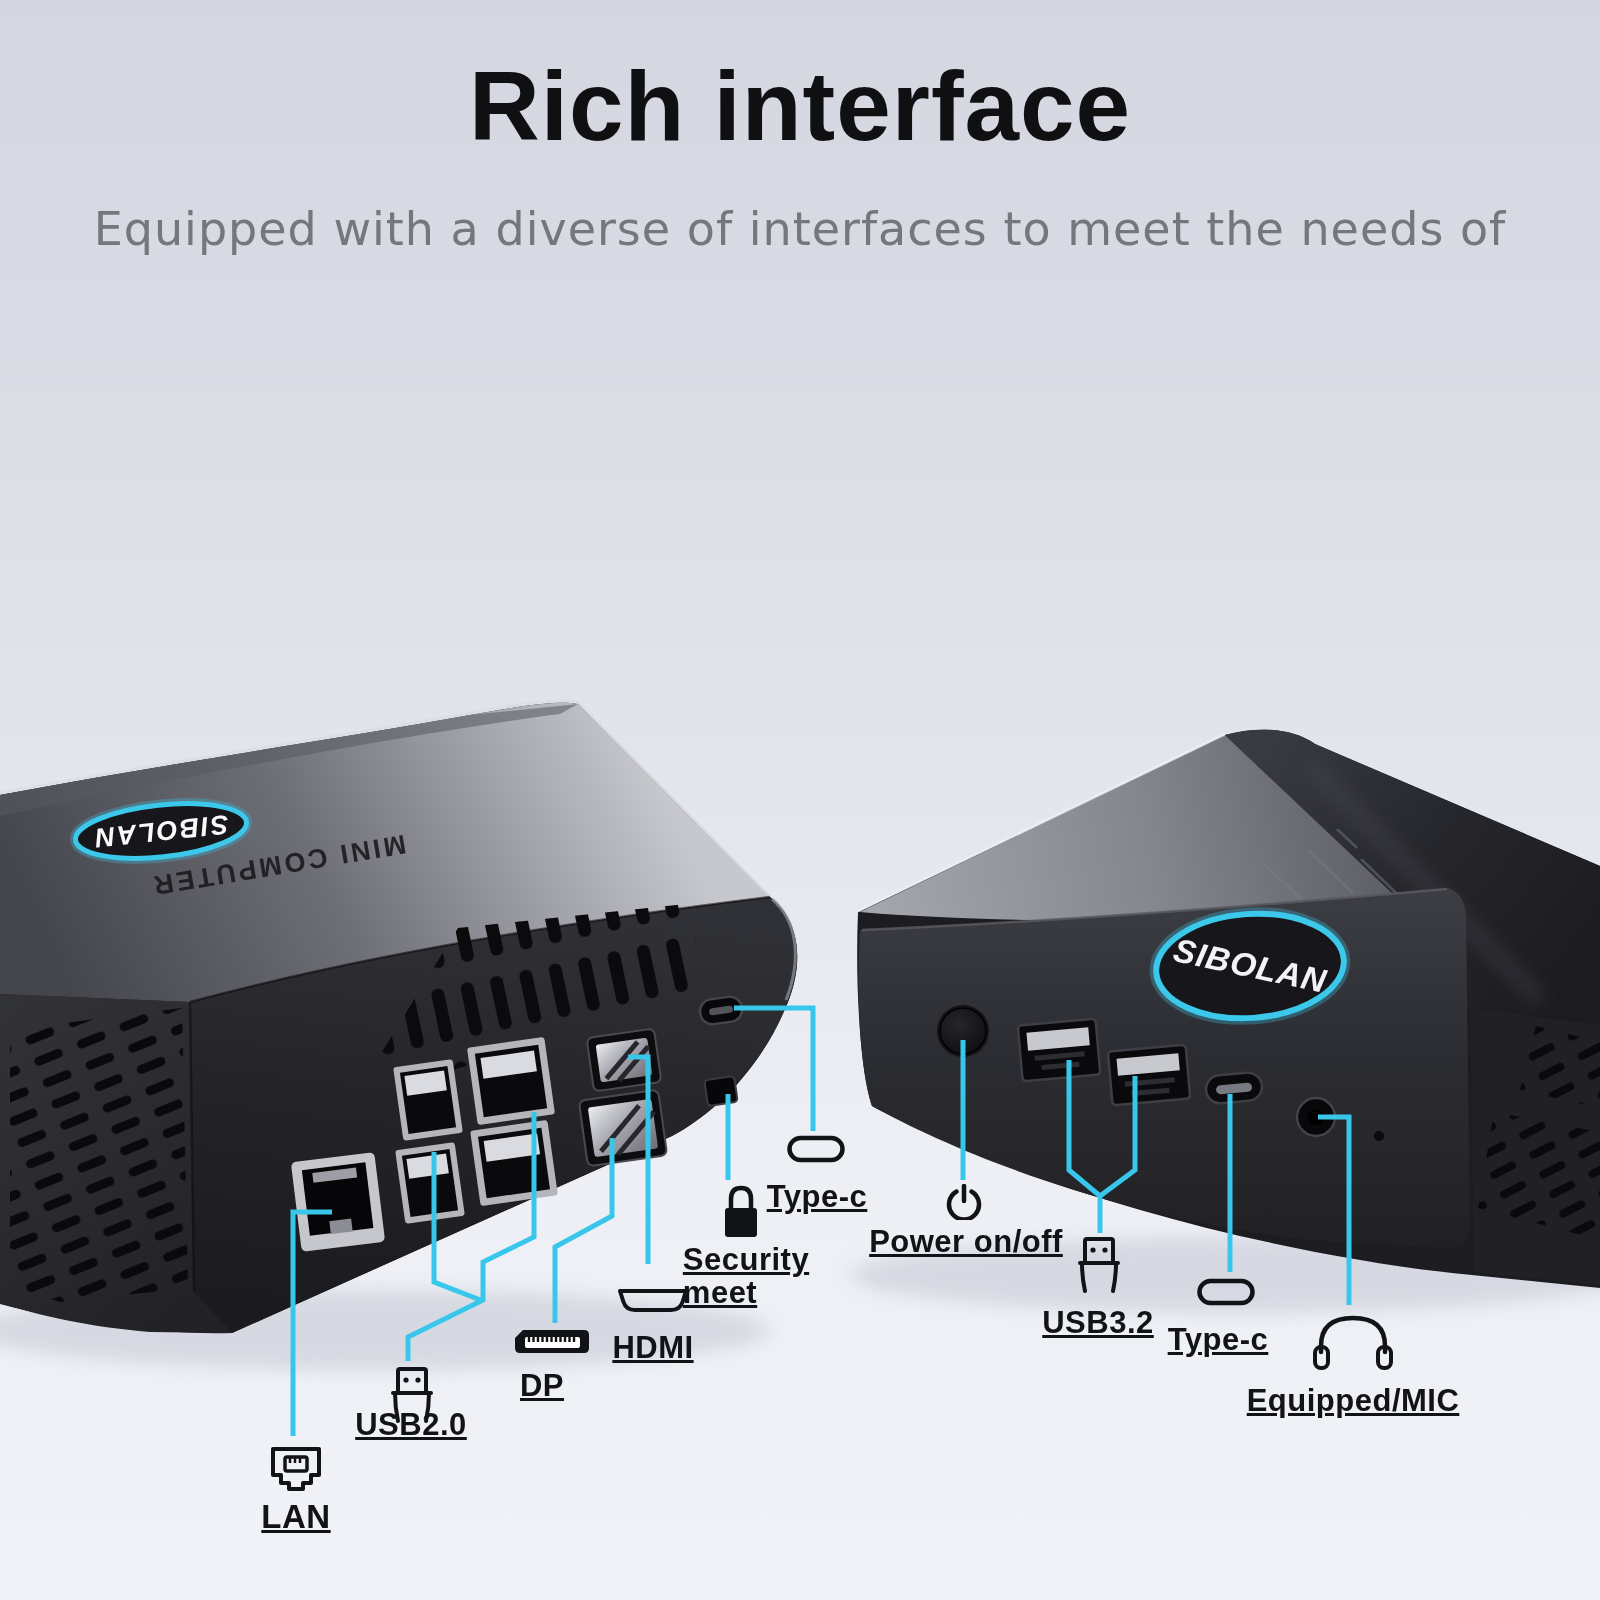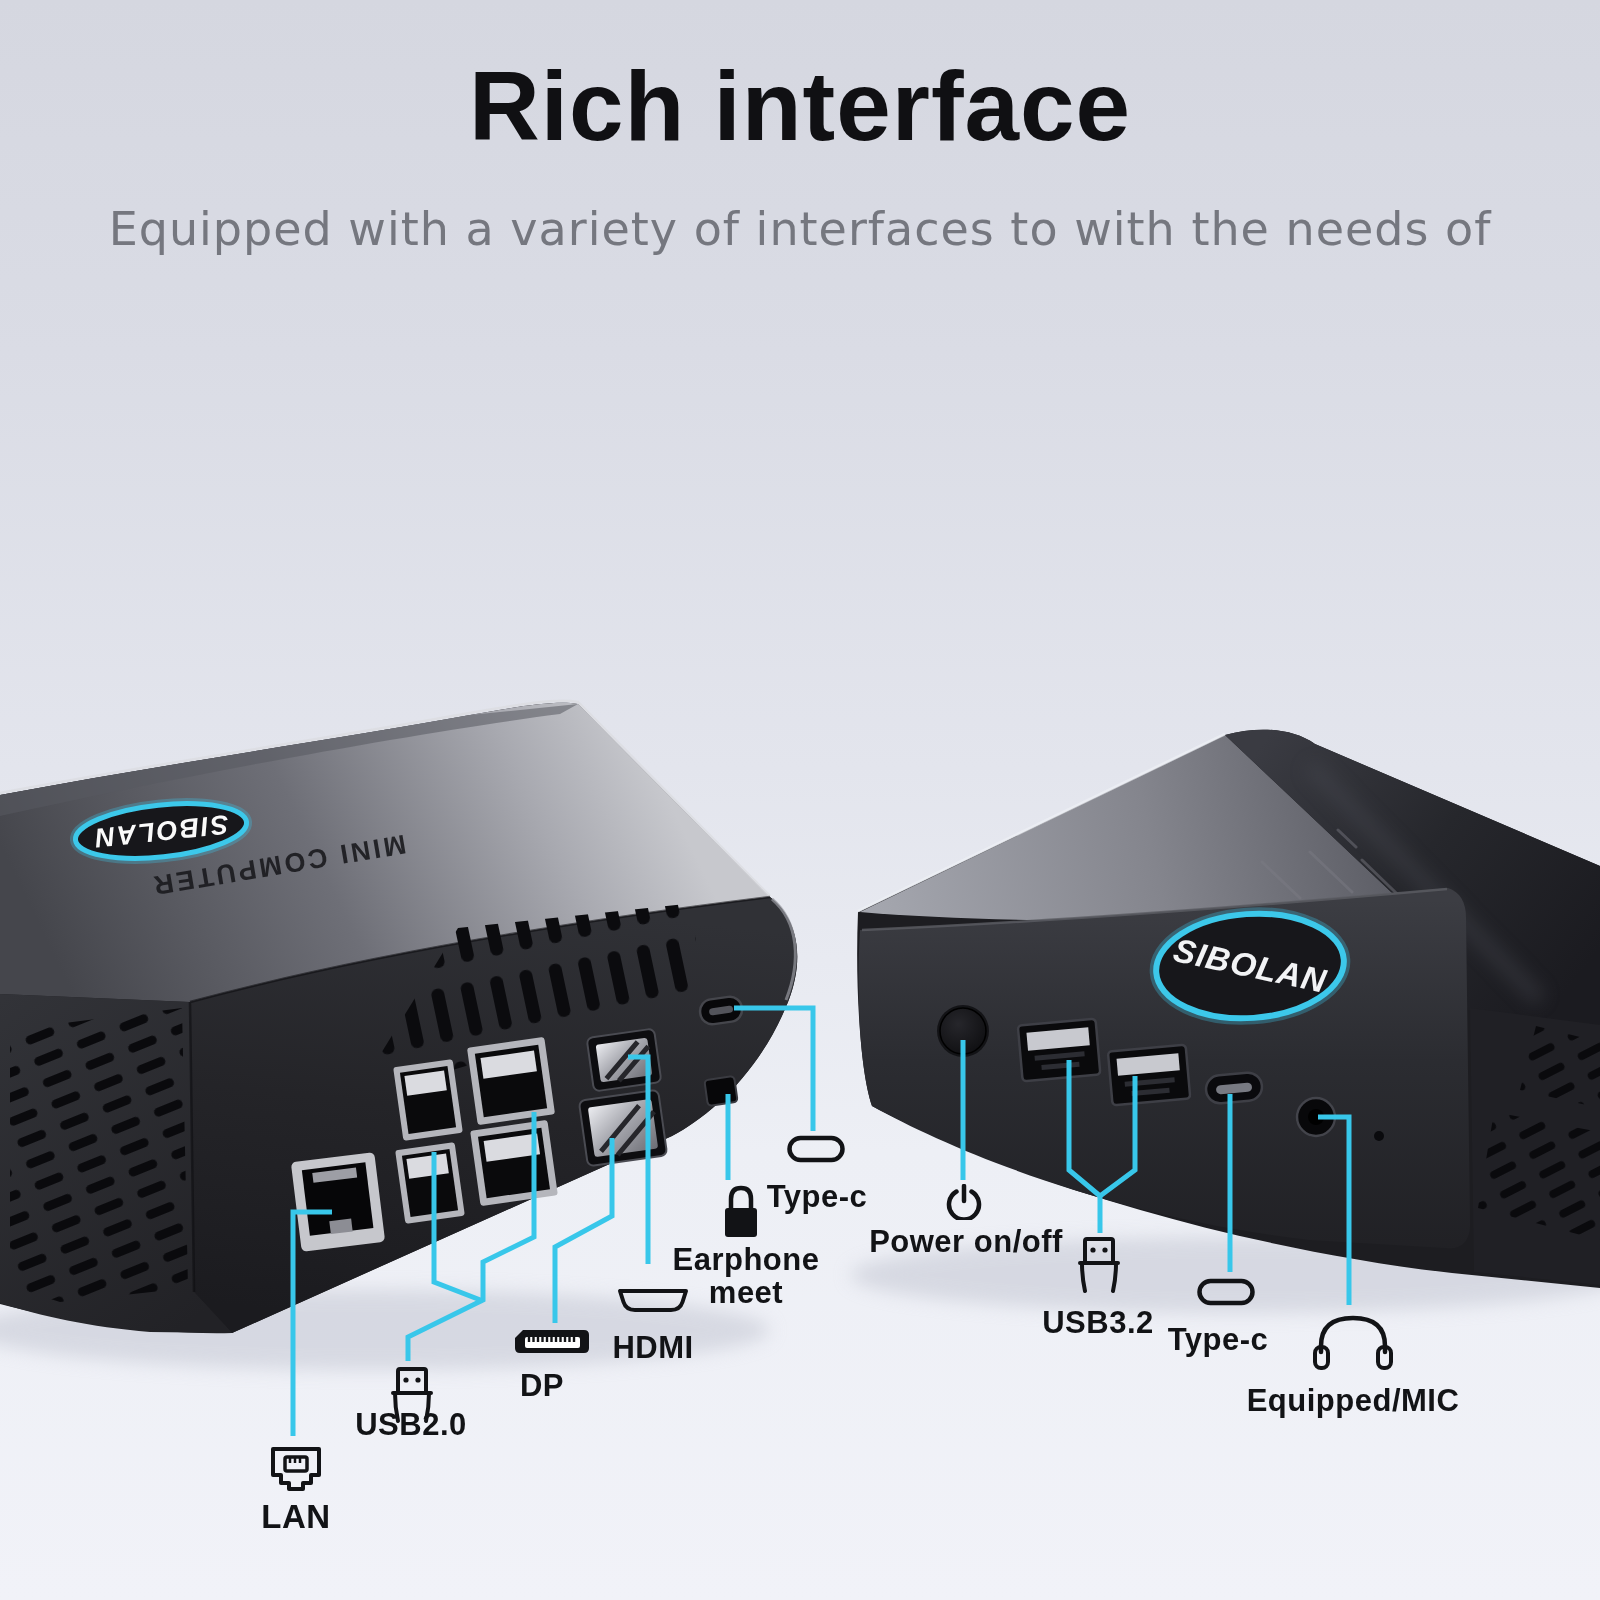--- a/index.html
+++ b/index.html
@@ -6,31 +6,31 @@
   .stage{position:relative;width:1600px;height:1600px;overflow:hidden;
     background:linear-gradient(180deg,#d5d7e0 0%,#dadce5 22%,#e3e5ed 48%,#edeff5 72%,#f1f2f8 100%);
     font-family:"Liberation Sans",sans-serif;}
   .title{position:absolute;top:50px;left:0;width:100%;text-align:center;
     font-size:98px;font-weight:700;letter-spacing:1px;color:#101013;}
   .subtitle{position:absolute;top:196px;left:0;width:100%;text-align:center;
     font-size:46px;font-weight:400;letter-spacing:1px;color:#75777f;line-height:66px;
     font-family:"DejaVu Sans","Liberation Sans",sans-serif;}
   .scene{position:absolute;left:0;top:0;}
   .icon{position:absolute;}
-  .label{position:absolute;transform:translateX(-50%);white-space:nowrap;text-align:center;
-    font-size:31px;font-weight:700;color:#121316;letter-spacing:0.5px;line-height:33px;}
+  .label{position:absolute;transform:translateX(-50%);white-space:nowrap;
+    font-size:31px;font-weight:700;color:#121316;letter-spacing:0.5px;line-height:33px;text-decoration:underline;}
 </style>
 </head>
 <body>
 
 <div class="stage">
 
   <div class="title">Rich interface</div>
   <div class="subtitle">
-    <div>Equipped with a variety of interfaces to with the needs of</div>
+    <div>Equipped with a diverse of interfaces to meet the needs of</div>
   </div>
 
   <svg class="scene" width="1600" height="1600" viewBox="0 0 1600 1600">
     <defs>
       <linearGradient id="lidL" x1="80" y1="1010" x2="640" y2="740" gradientUnits="userSpaceOnUse">
         <stop offset="0" stop-color="#45464c"></stop>
           <stop offset="0.45" stop-color="#6e6f77"></stop>
         <stop offset="0.8" stop-color="#a8a9b0"></stop>
           <stop offset="1" stop-color="#c7c8cd"></stop>
       </linearGradient>
@@ -263,21 +263,21 @@
     <path d="M9,42 V36 Q9,8 41,8 Q73,8 73,36 V42" fill="none" stroke="#121316" stroke-width="4.5" stroke-linecap="round"></path>
     <rect x="3" y="37" width="13" height="21" rx="6" fill="none" stroke="#121316" stroke-width="4"></rect>
     <rect x="66" y="37" width="13" height="21" rx="6" fill="none" stroke="#121316" stroke-width="4"></rect>
   </svg>
 
   <div class="label" style="left:296px;top:1500px;font-size:33px">LAN</div>
   <div class="label" style="left:411px;top:1408px">USB2.0</div>
   <div class="label" style="left:542px;top:1369px">DP</div>
   <div class="label" style="left:653px;top:1331px">HDMI</div>
   <div class="label" style="left:746px;top:1243px">
-    <span style="display:block">Earphone</span>
+    <span style="display:block">Security</span>
     <span style="display:block">meet</span>
   </div>
   <div class="label" style="left:817px;top:1180px">Type-c</div>
   <div class="label" style="left:966px;top:1225px">Power on/off</div>
   <div class="label" style="left:1098px;top:1306px">USB3.2</div>
   <div class="label" style="left:1218px;top:1323px">Type-c</div>
   <div class="label" style="left:1353px;top:1384px">Equipped/MIC</div>
 
 </div>
 

